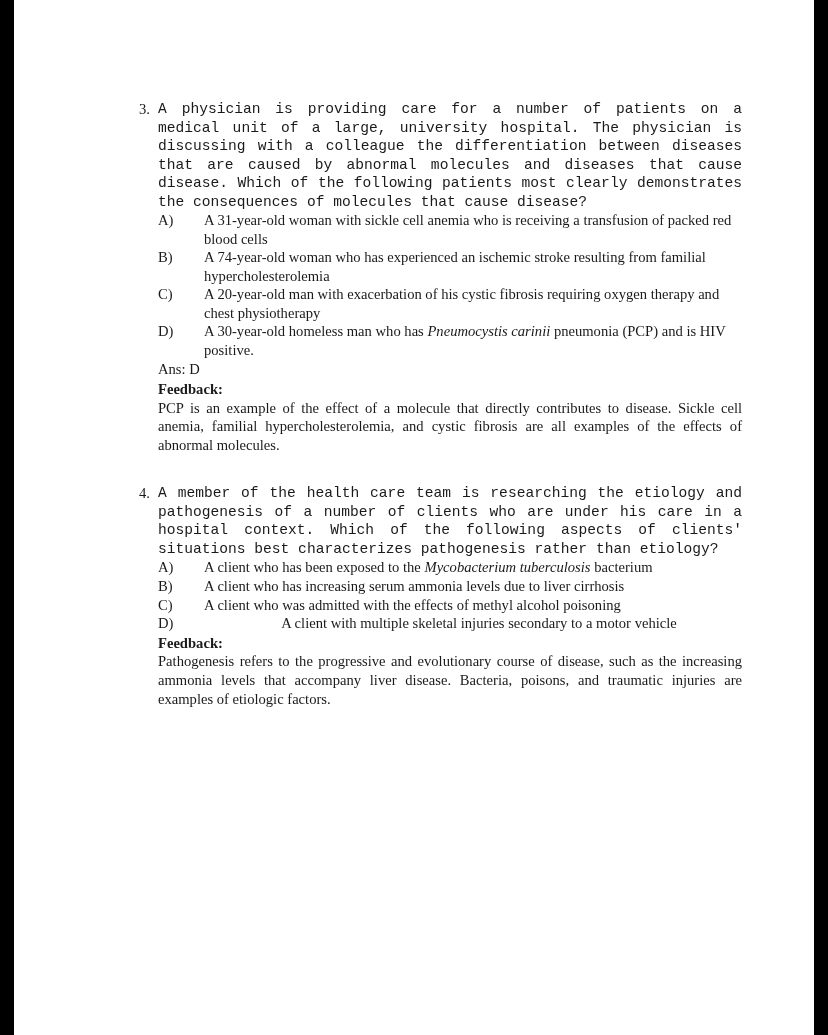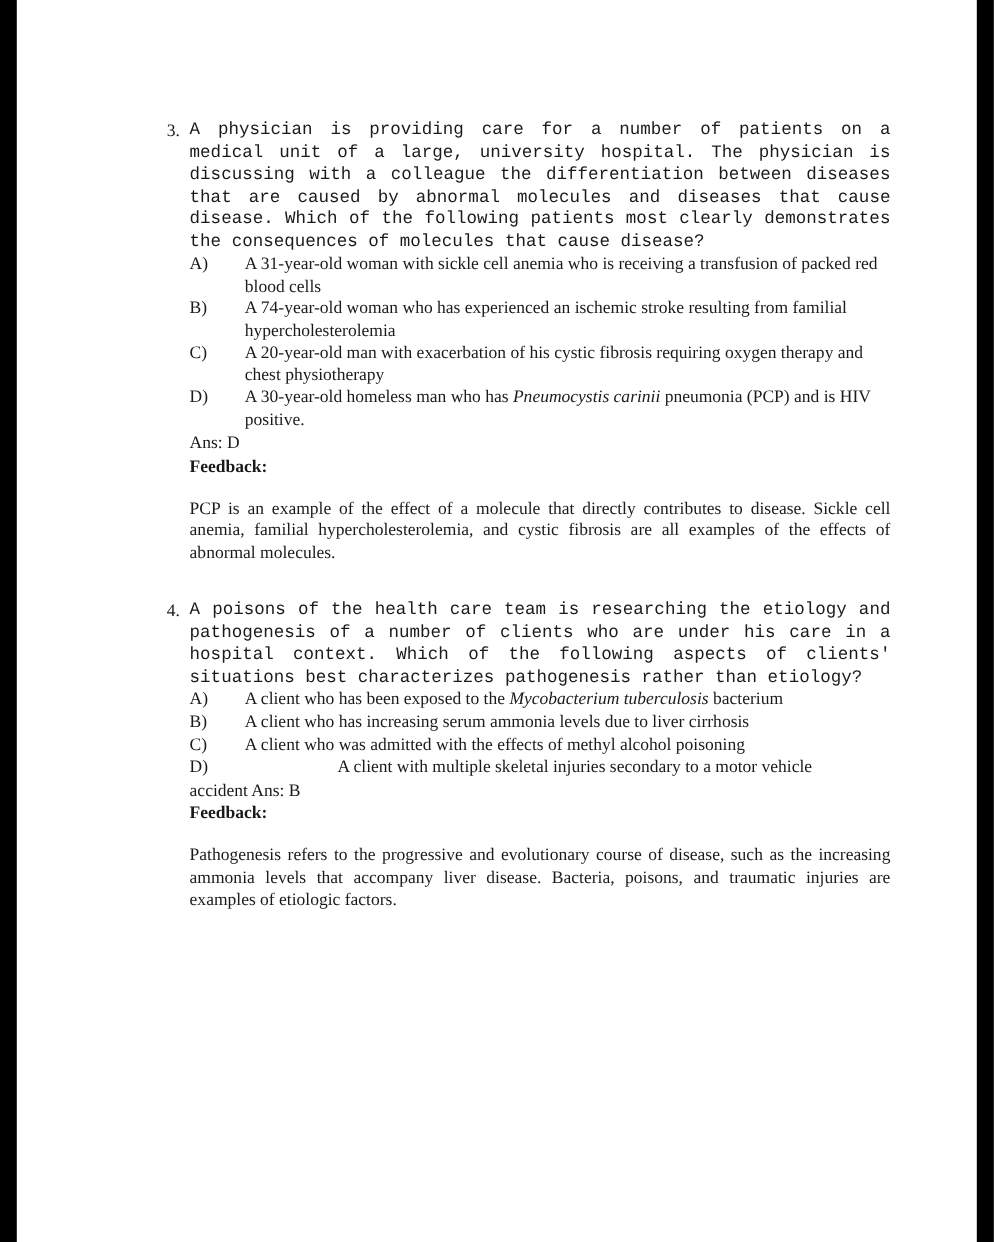--- a/index.html
+++ b/index.html
@@ -70,21 +70,20 @@
   .ans {
     margin-top: 1px;
   }
   .feedback-label {
     font-weight: bold;
     margin-top: 1px;
   }
   .feedback-text {
     text-align: justify;
     text-justify: inter-word;
-    margin-top: 16px;
   }
   .gap {
     height: 30px;
   }
   .q4 .choices .choice {
     line-height: 1.28;
   }
   i { font-style: italic; }
 </style>
 </head>
@@ -119,39 +118,38 @@
         <div class="feedback-label">Feedback:</div>
         <div class="feedback-text">PCP is an example of the effect of a molecule that directly contributes to disease. Sickle cell anemia, familial hypercholesterolemia, and cystic fibrosis are all examples of the effects of abnormal molecules.</div>
       </div>
     </div>
 
     <div class="gap"></div>
 
     <div class="question q4">
       <div class="q-num">4.</div>
       <div class="q-body">
-        <div class="stem">A poisons of the health care team is researching the etiology and pathogenesis of a number of clients who are under his care in a hospital context. Which of the following aspects of clients' situations best characterizes pathogenesis rather than etiology?</div>
+        <div class="stem">A member of the health care team is researching the etiology and pathogenesis of a number of clients who are under his care in a hospital context. Which of the following aspects of clients' situations best characterizes pathogenesis rather than etiology?</div>
         <div class="choices">
           <div class="choice">
             <span class="letter">A)</span>
             <span class="ctext"><span>A client who has been exposed to the </span><i>Mycobacterium tuberculosis</i><span> bacterium</span></span>
           </div>
           <div class="choice">
             <span class="letter">B)</span>
             <span class="ctext"><span>A client who has increasing serum ammonia levels due to liver cirrhosis</span></span>
           </div>
           <div class="choice">
             <span class="letter">C)</span>
             <span class="ctext"><span>A client who was admitted with the effects of methyl alcohol poisoning</span></span>
           </div>
           <div class="choice indent-extra">
             <span class="letter">D)</span>
             <span class="ctext"><span>A client with multiple skeletal injuries secondary to a motor vehicle</span></span>
           </div>
         </div>
-        <div class="ans">accident Ans: B</div>
         <div class="feedback-label">Feedback:</div>
         <div class="feedback-text">Pathogenesis refers to the progressive and evolutionary course of disease, such as the increasing ammonia levels that accompany liver disease. Bacteria, poisons, and traumatic injuries are examples of etiologic factors.</div>
       </div>
     </div>
 
   </div>
 </div>
 
 </body></html>

